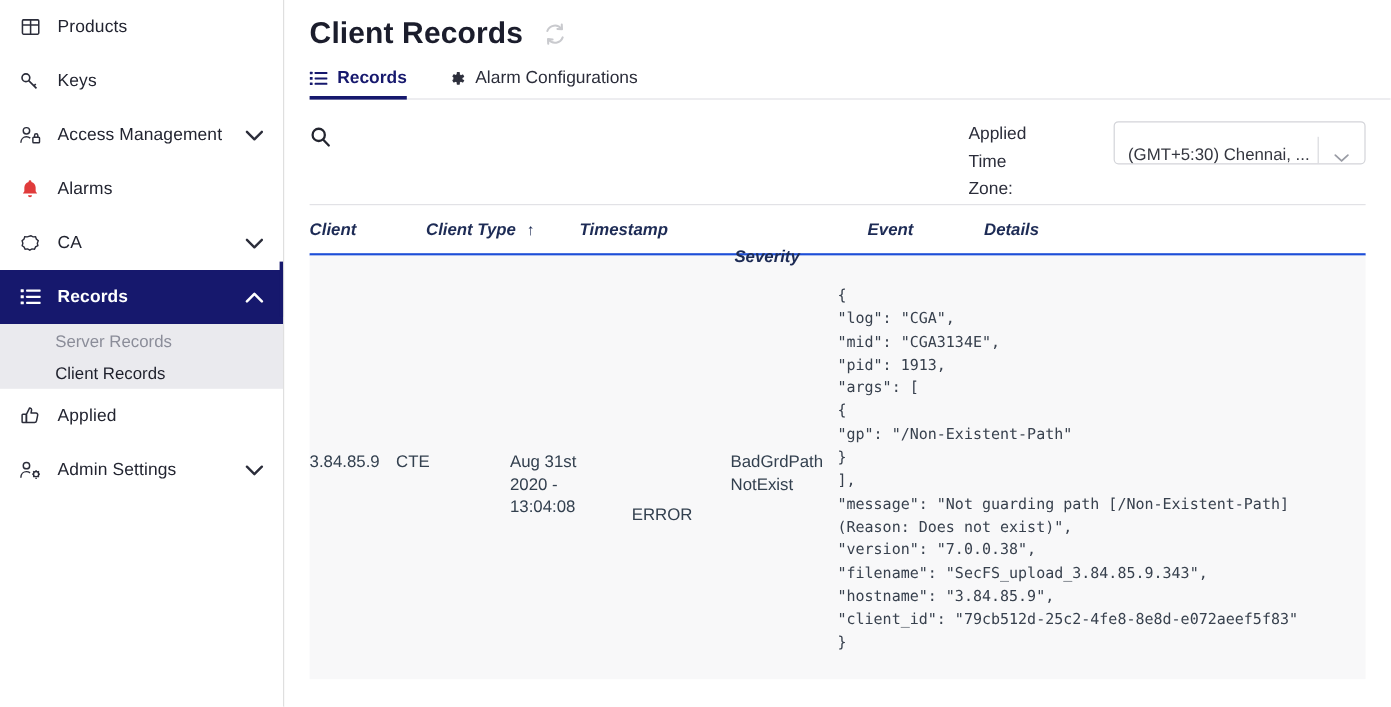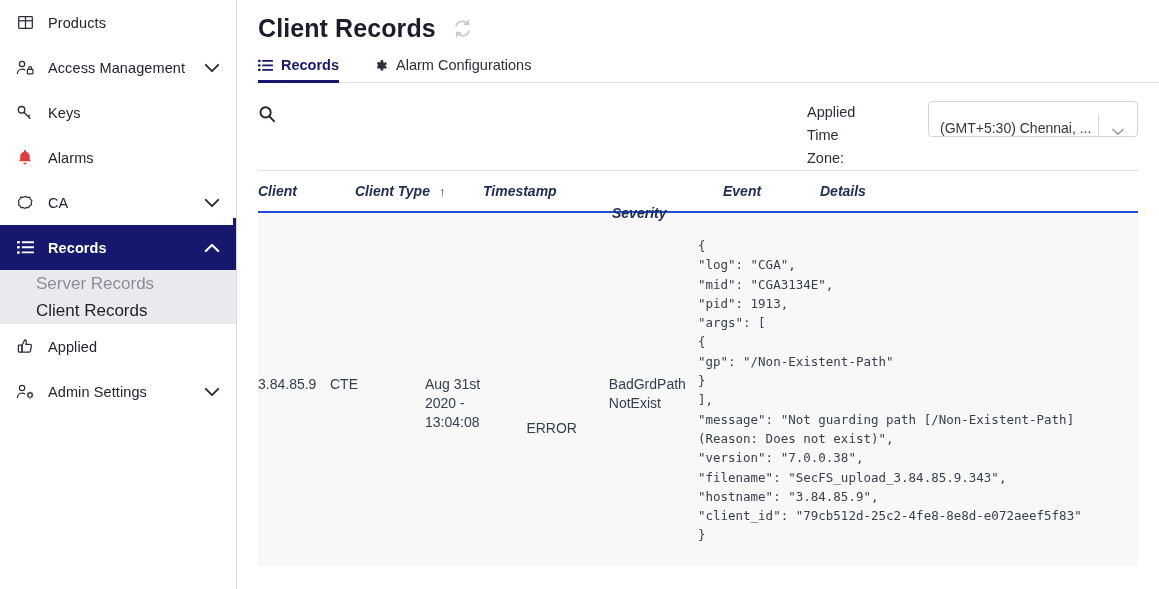--- a/index.html
+++ b/index.html
@@ -39,22 +39,22 @@
     white-space: nowrap;
     letter-spacing: .1px;
   }
   .nav-item .chev { margin-left: auto; display: flex; align-items: center; }
   .nav-item.active { background: #16186d; }
   .nav-item.active .lbl { color: #ffffff; font-weight: bold; }
   .subnav { background: #eaeaee; }
   .subnav .sub-item {
     height: 27px;
     display: flex; align-items: center;
-    padding-left: 36px;
-    font-size: 17px;
+    padding-left: 46px;
+    font-size: 14px;
     cursor: pointer;
   }
   .sub-item.muted { color: #8b8d99; }
   .sub-item.cur { color: #1d1f2b; }
   .side-accent {
     position: absolute; right: 0; width: 3px;
     background: #16186d;
   }
 
   
@@ -184,44 +184,44 @@
           <rect x="2" y="3" width="16" height="14" rx="1"></rect>
             <line x1="2" y1="8" x2="18" y2="8"></line>
             <line x1="10" y1="3" x2="10" y2="17"></line>
         </svg>
       </span>
       <span class="lbl">Products</span>
     </div>
 
     <div class="nav-item">
       <span class="ico">
+        <svg width="18" height="18" viewBox="0 0 20 20" fill="none" stroke="#2b2d3a" stroke-width="1.5">
+          <circle cx="6.2" cy="6.4" r="3.6"></circle>
+          <path d="M8.8 9.1 L16 16.3"></path>
+            <path d="M13.6 13.9 L15.3 12.2"></path>
+        </svg>
+      </span>
+      <span class="lbl">Keys</span>
+    </div>
+
+    <div class="nav-item">
+      <span class="ico">
         <svg width="19" height="18" viewBox="0 0 22 20" fill="none" stroke="#2b2d3a" stroke-width="1.4">
           <circle cx="7" cy="5.4" r="3.1"></circle>
           <path d="M1.6 17c0-3.6 2.5-5.8 5.4-5.8 1.4 0 2.7.5 3.7 1.3"></path>
           <rect x="13.2" y="11.6" width="6.4" height="5.3" rx="0.8"></rect>
           <path d="M14.8 11.6v-1.7a1.6 1.6 0 0 1 3.2 0v1.7"></path>
         </svg>
       </span>
       <span class="lbl">Access Management</span>
       <span class="chev">
         <svg width="16" height="10" viewBox="0 0 18 11" fill="none" stroke="#2b2d3a" stroke-width="2.2" stroke-linecap="round" stroke-linejoin="round">
             <polyline points="2,2 9,9 16,2"></polyline>
           </svg>
       </span>
-    </div>
-
-    <div class="nav-item">
-      <span class="ico">
-        <svg width="18" height="18" viewBox="0 0 20 20" fill="none" stroke="#2b2d3a" stroke-width="1.5">
-          <circle cx="6.2" cy="6.4" r="3.6"></circle>
-          <path d="M8.8 9.1 L16 16.3"></path>
-            <path d="M13.6 13.9 L15.3 12.2"></path>
-        </svg>
-      </span>
-      <span class="lbl">Keys</span>
     </div>
 
     <div class="nav-item">
       <span class="ico">
         <svg width="16" height="17" viewBox="0 0 18 19" fill="#e03b3b">
           <path d="M9 1.2a1.3 1.3 0 0 1 1.3 1.3v.5c2.4.6 4 2.7 4 5.2v3.4l1.4 2.2H2.3l1.4-2.2V8.2c0-2.5 1.6-4.6 4-5.2v-.5A1.3 1.3 0 0 1 9 1.2z"></path>
           <path d="M7.1 15.4h3.8a1.9 1.9 0 0 1-3.8 0z"></path>
         </svg>
       </span>
       <span class="lbl">Alarms</span>

